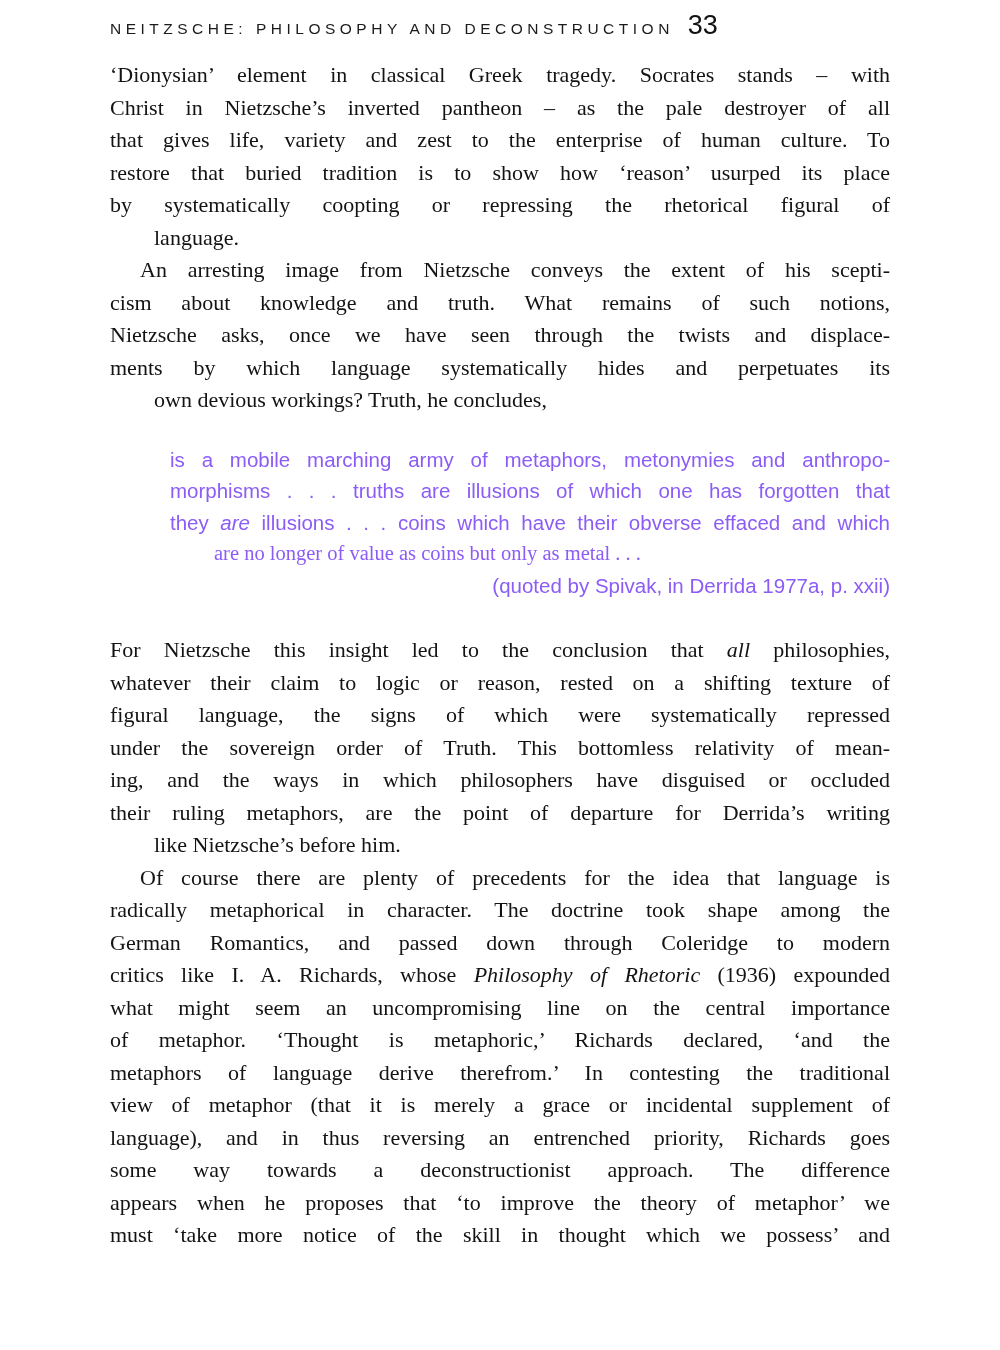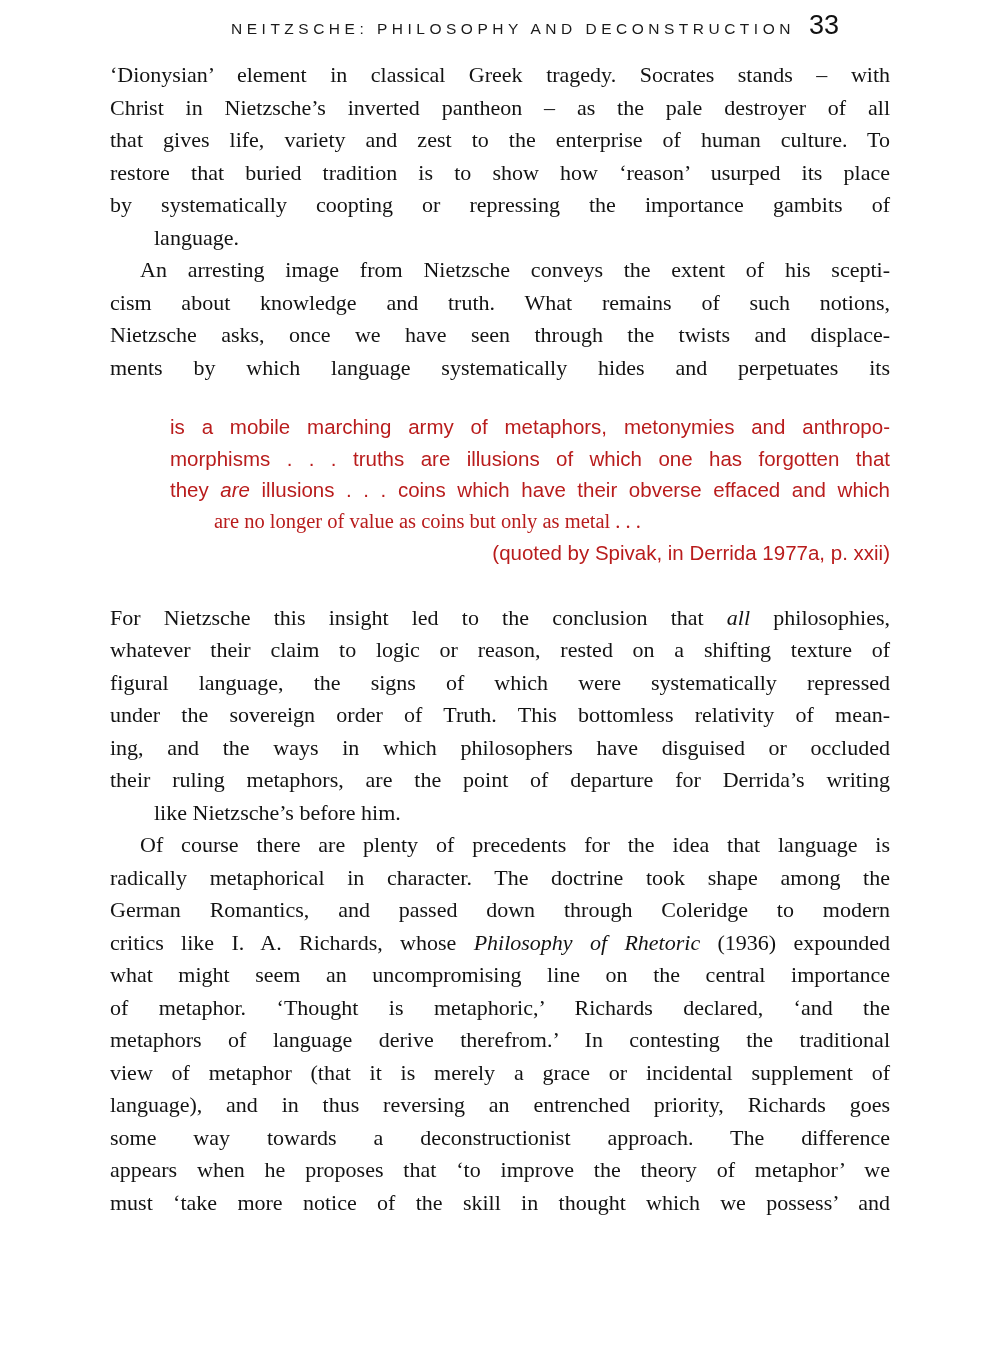--- a/index.html
+++ b/index.html
@@ -9,21 +9,21 @@
     height: 1350px;
     margin: 0 auto;
     background: #ffffff;
     color: #131313;
     overflow: hidden;
   }
   
   .running {
     margin: 10px 40px 0 110px;
     display: flex;
-    justify-content: center;
+    justify-content: flex-start;
     align-items: baseline;
     gap: 14px;
   }
   .running .title {
     font-family: "Liberation Sans", sans-serif;
     font-size: 15.5px;
     letter-spacing: 4.5px;
     color: #1b1b1b;
     white-space: nowrap;
   }
@@ -47,21 +47,21 @@
   }
   .para.indent .line:first-child { text-indent: 30px; }
   .line.left  { text-align-last: left; margin-left: 44px; }
   .line.right { text-align: right; text-align-last: right; }
   .quote {
     margin: 27px 0 33px 60px;
     width: 720px;
     font-family: "Liberation Sans", sans-serif;
     font-size: 20.5px;
     line-height: 31.5px;
-    color: #b91c1c;
+    color: #8b5cf6;
   }
   .quote .line {
     text-align: justify;
     text-align-last: justify;
   }
   .quote .line.left  { text-align-last: left; font-family: Liberation Serif, serif; }
   .quote .line.right { text-align: right; text-align-last: right; }
   .it { font-style: italic; }
 </style>
 </head>
@@ -71,28 +71,29 @@
   <div class="running">
     <span class="title">NEITZSCHE: PHILOSOPHY AND DECONSTRUCTION</span>
     <span class="pagenum">33</span>
   </div>
   <div class="bodytext">
       <div class="para">
         <div class="line"><span>‘Dionysian’ element in classical Greek tragedy. Socrates stands – with</span></div>
         <div class="line"><span>Christ in Nietzsche’s inverted pantheon – as the pale destroyer of all</span></div>
         <div class="line"><span>that gives life, variety and zest to the enterprise of human culture. To</span></div>
         <div class="line"><span>restore that buried tradition is to show how ‘reason’ usurped its place</span></div>
-        <div class="line"><span>by systematically coopting or repressing the importance gambits of</span></div>
+        <div class="line"><span>by systematically coopting or repressing the rhetorical figural of</span></div>
         <div class="line left"><span>language.</span></div>
       </div>
       <div class="para indent">
         <div class="line"><span>An arresting image from Nietzsche conveys the extent of his scepti-</span></div>
         <div class="line"><span>cism about knowledge and truth. What remains of such notions,</span></div>
         <div class="line"><span>Nietzsche asks, once we have seen through the twists and displace-</span></div>
         <div class="line"><span>ments by which language systematically hides and perpetuates its</span></div>
+        <div class="line left"><span>own devious workings? Truth, he concludes,</span></div>
       </div>
       <div class="quote">
         <div class="line"><span>is a mobile marching army of metaphors, metonymies and anthropo-</span></div>
         <div class="line"><span>morphisms . . . truths are illusions of which one has forgotten that</span></div>
         <div class="line"><span>they </span><span class="it">are</span><span> illusions . . . coins which have their obverse effaced and which</span></div>
         <div class="line left"><span>are no longer of value as coins but only as metal . . .</span></div>
         <div class="line right"><span>(quoted by Spivak, in Derrida 1977a, p. xxii)</span></div>
       </div>
       <div class="para">
         <div class="line"><span>For Nietzsche this insight led to the conclusion that </span><span class="it">all</span><span> philosophies,</span></div>

